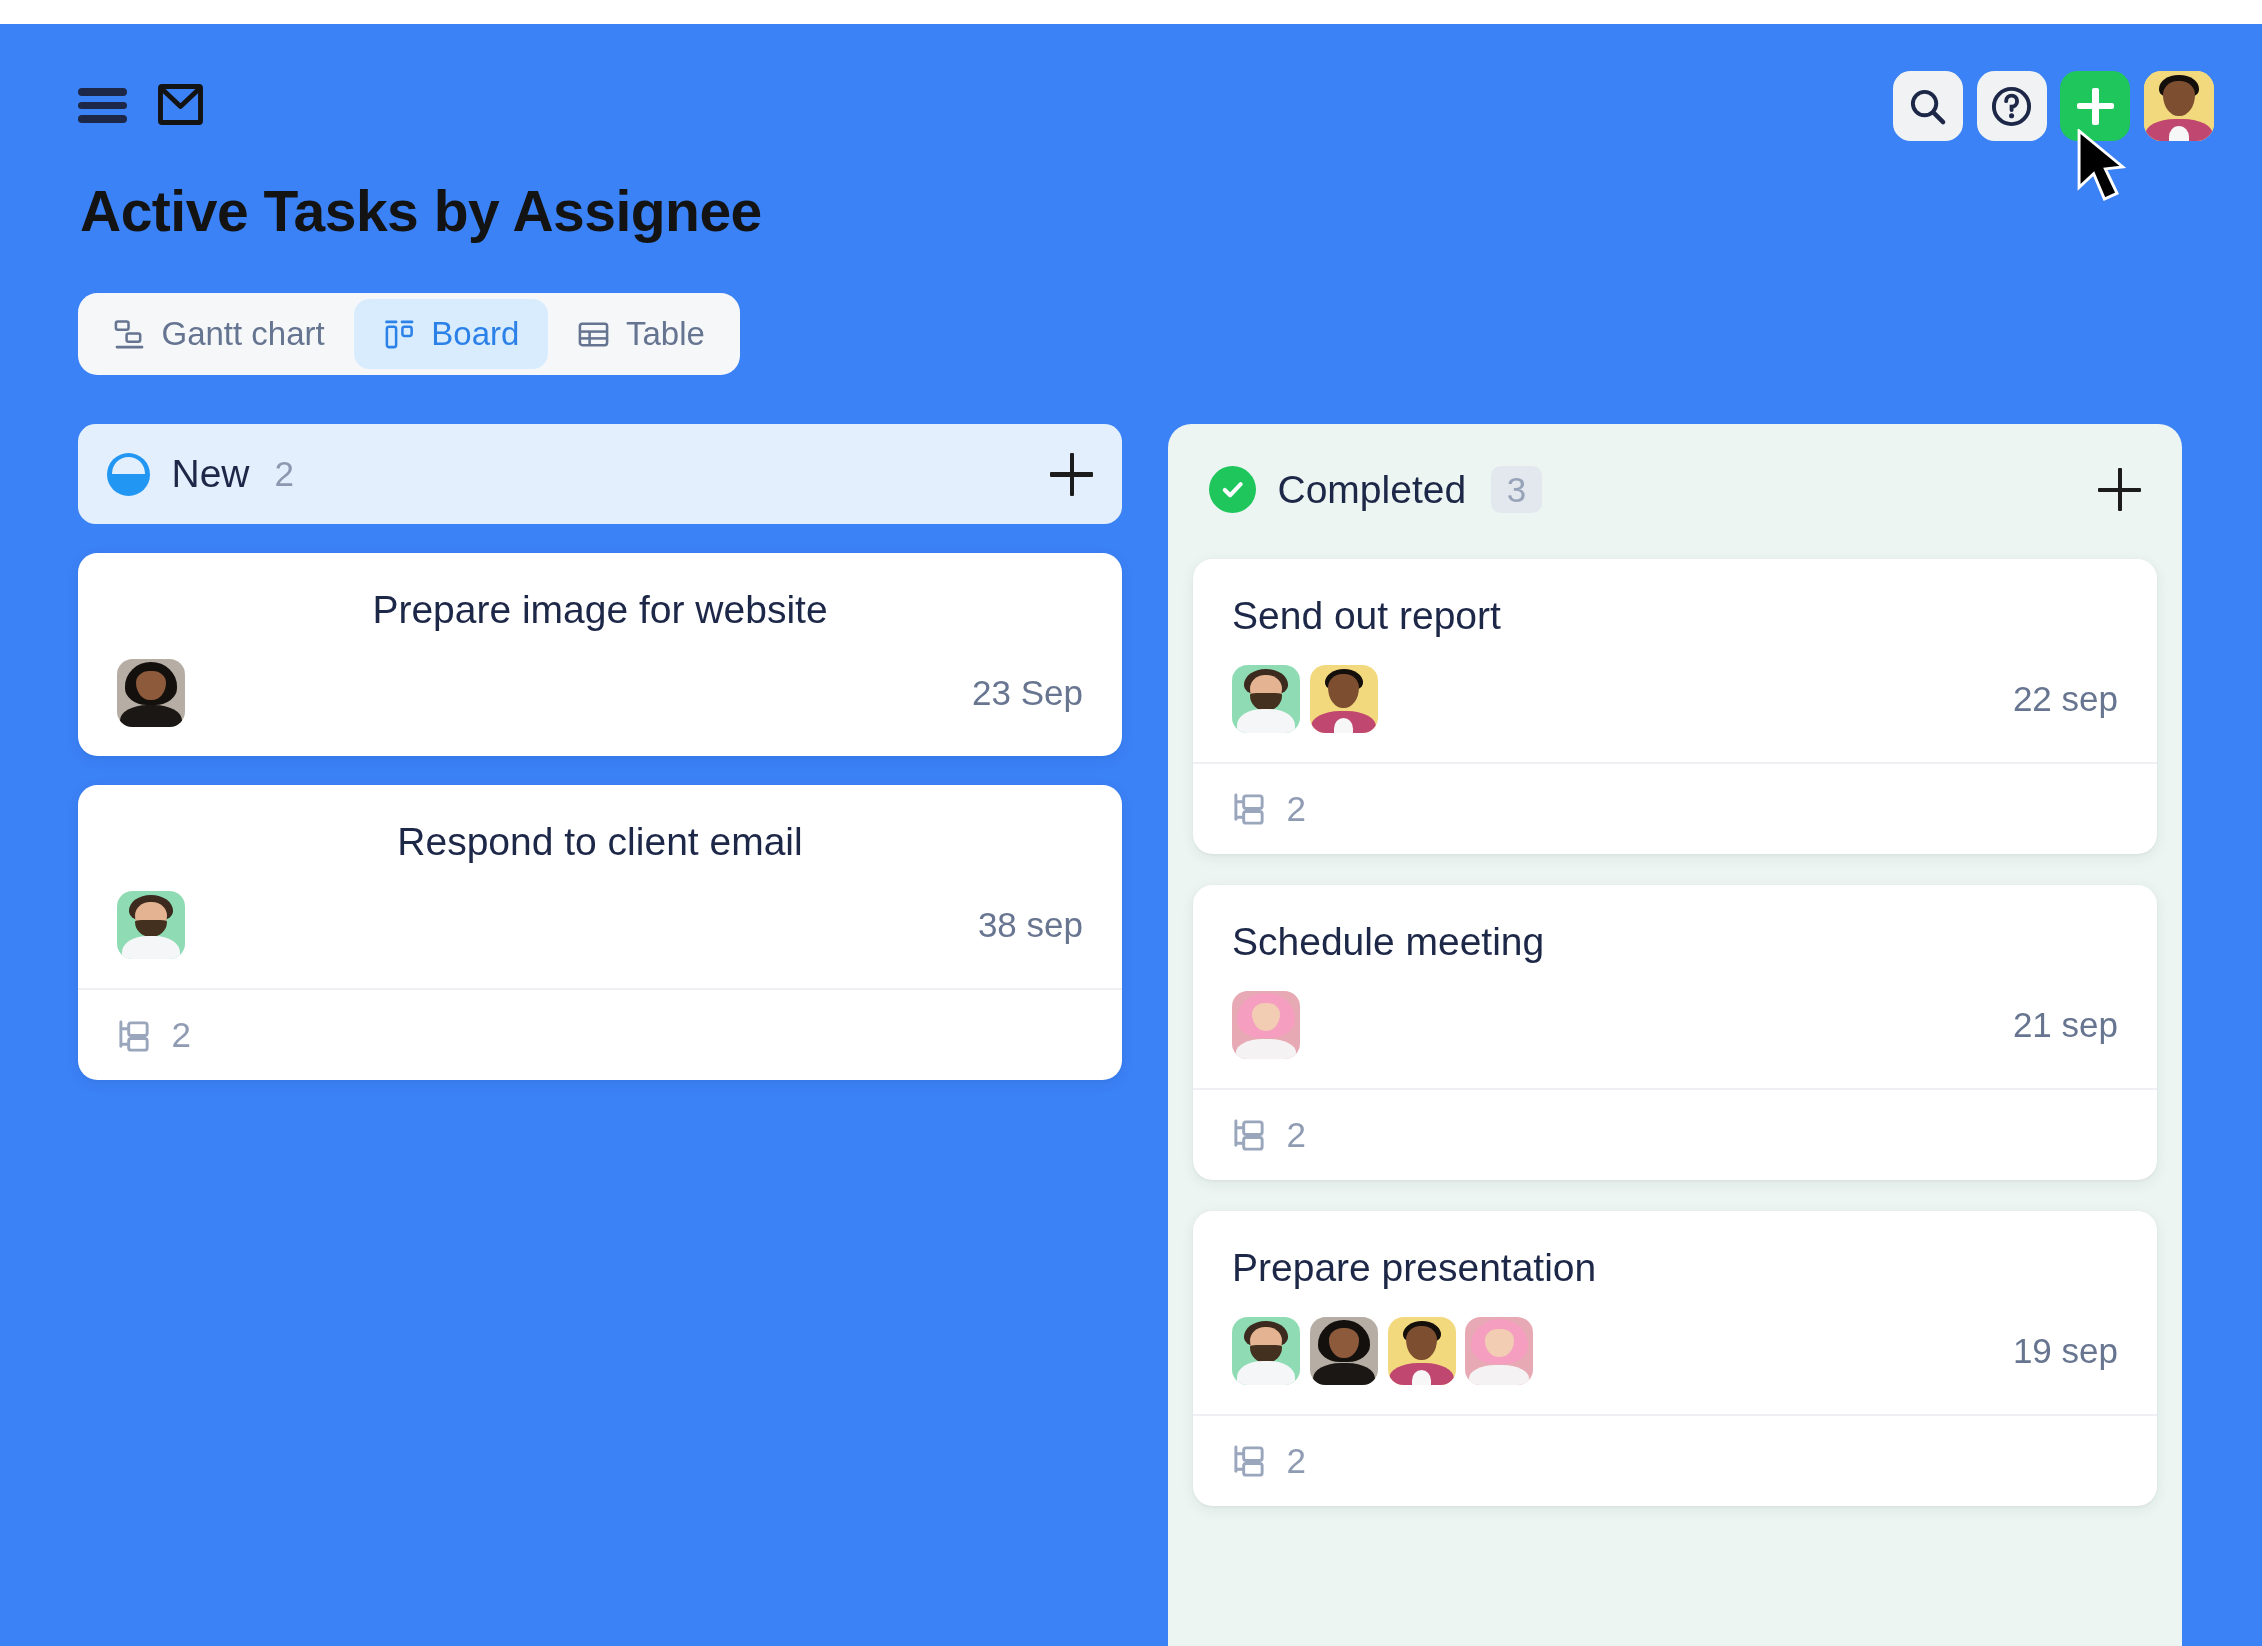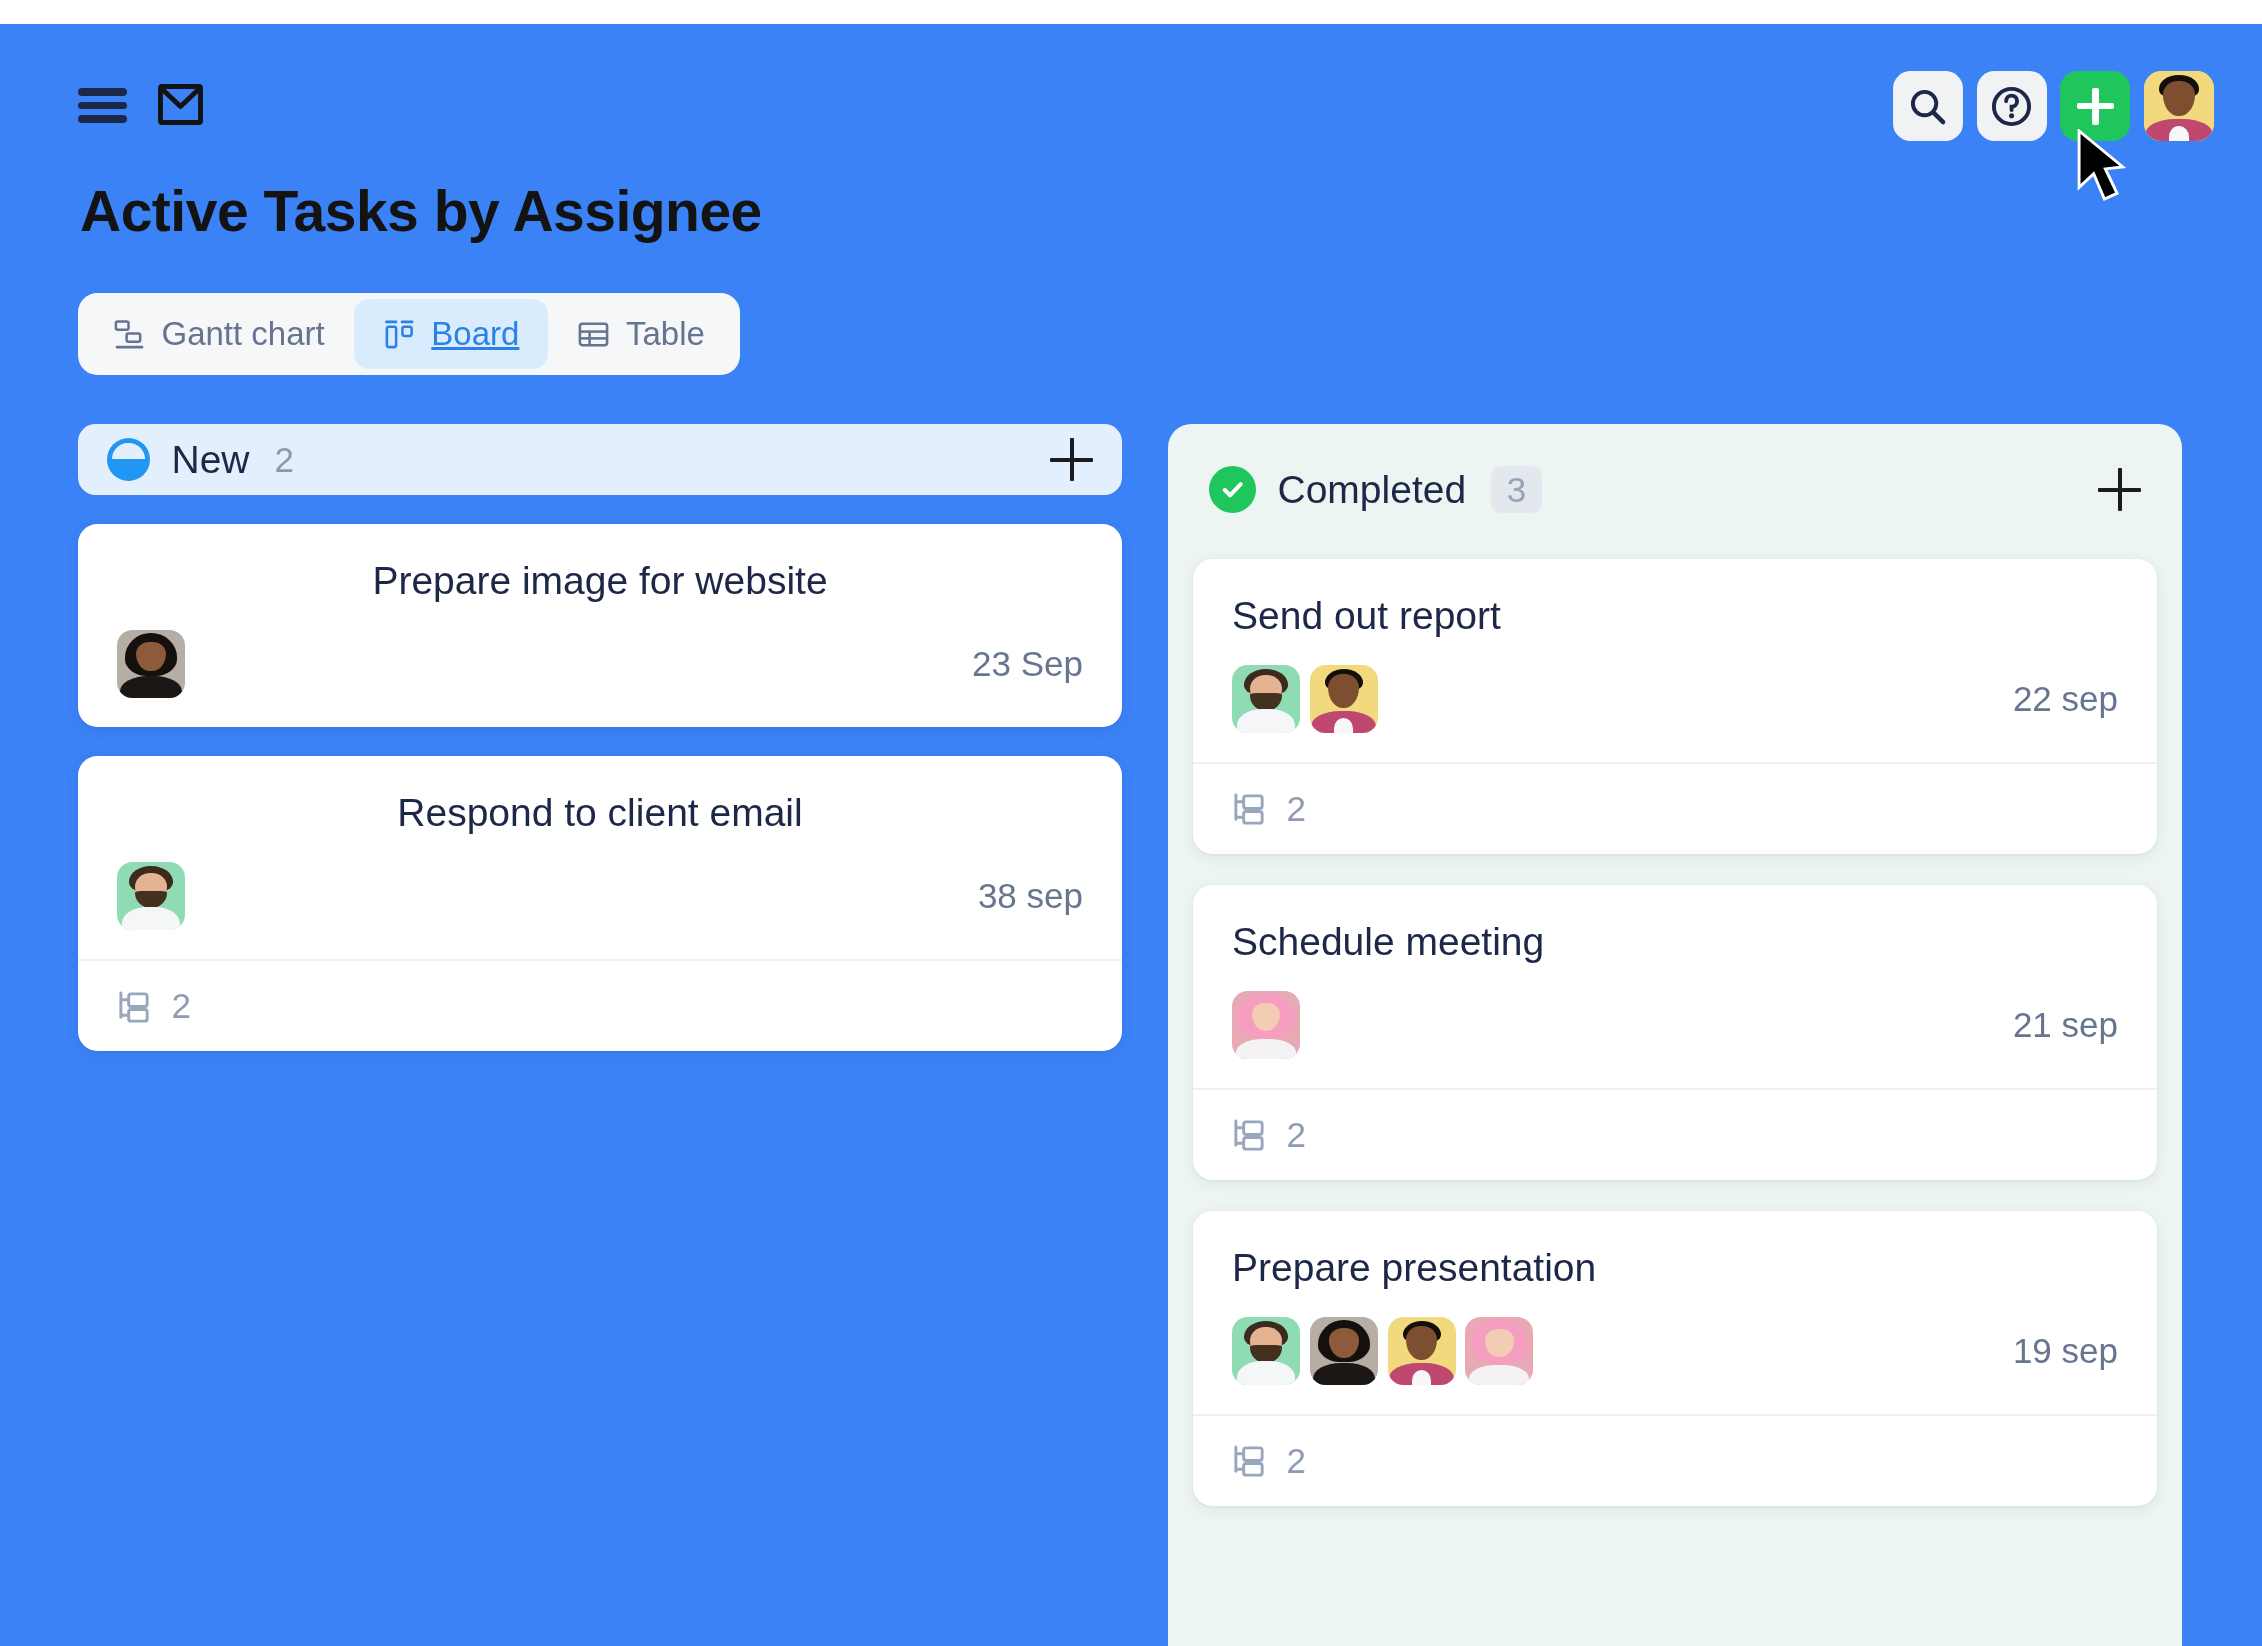--- a/index.html
+++ b/index.html
@@ -166,41 +166,40 @@
     padding: 0 29px;
     border-radius: 15.6px;
     font-size: 33px;
     color: #657490;
     cursor: pointer;
     white-space: nowrap;
   }
   .tab.active {
     background: #d9ecfd;
     color: #2b81e8;
-    text-decoration: underline;
   }
   .tab-ico { width: 33px; height: 33px; flex: 0 0 33px; }
 
   
   .board {
     position: absolute;
     top: 400px; left: 0;
     width: 2263px;
     height: 1246px;
   }
 
   .column { position: absolute; top: 0; }
   .col-new  { left: 78px;  width: 1044px; }
   .col-done { left: 1168px; width: 1014px; height: 1246px; background: #ecf5f1;
               border-radius: 23.4px 23.4px 0 0; }
 
   .col-head {
     display: flex;
     align-items: center;
-    height: 71px;
+    height: 100px;
     padding: 14px 29px;
   }
   .col-head-new {
     background: #e3effc;
     border-radius: 17.6px;
     margin-bottom: 29px;
   }
   .col-head-done {
     padding: 0 41px;
     height: 88px;

